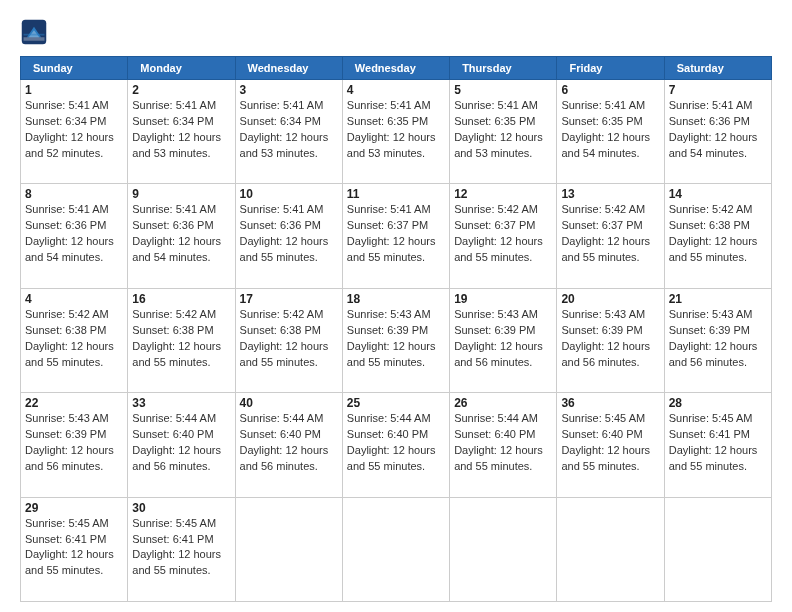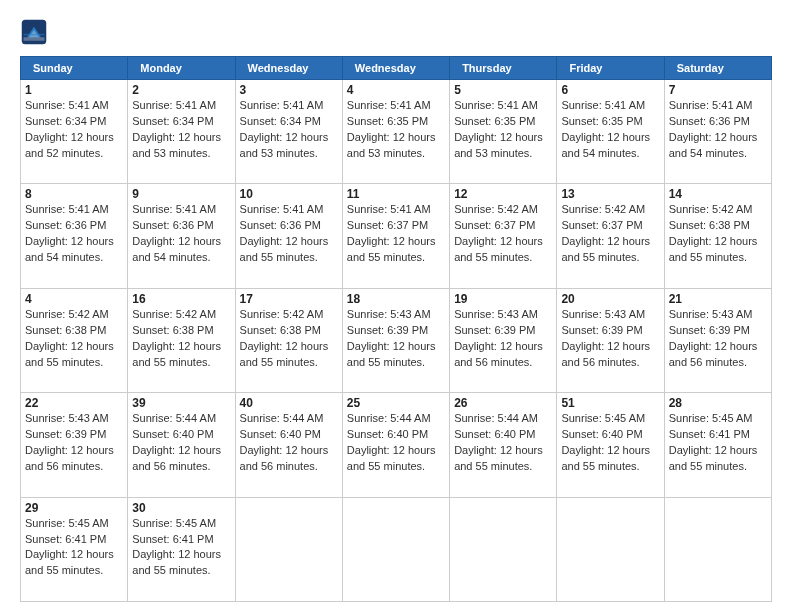--- a/index.html
+++ b/index.html
@@ -286,21 +286,21 @@
         </tr>
         <tr>
           <td>
             <span class="day-num">22</span>
             <div class="day-info" style="white-space: pre-line;">Sunrise: 5:43 AM
 Sunset: 6:39 PM
 Daylight: 12 hours
 and 56 minutes.</div>
           </td>
           <td>
-            <span class="day-num">39</span>
+            <span class="day-num">33</span>
             <div class="day-info" style="white-space: pre-line;">Sunrise: 5:44 AM
 Sunset: 6:40 PM
 Daylight: 12 hours
 and 56 minutes.</div>
           </td>
           <td>
             <span class="day-num">40</span>
             <div class="day-info" style="white-space: pre-line;">Sunrise: 5:44 AM
 Sunset: 6:40 PM
 Daylight: 12 hours
@@ -314,21 +314,21 @@
 and 55 minutes.</div>
           </td>
           <td>
             <span class="day-num">26</span>
             <div class="day-info" style="white-space: pre-line;">Sunrise: 5:44 AM
 Sunset: 6:40 PM
 Daylight: 12 hours
 and 55 minutes.</div>
           </td>
           <td>
-            <span class="day-num">51</span>
+            <span class="day-num">36</span>
             <div class="day-info" style="white-space: pre-line;">Sunrise: 5:45 AM
 Sunset: 6:40 PM
 Daylight: 12 hours
 and 55 minutes.</div>
           </td>
           <td>
             <span class="day-num">28</span>
             <div class="day-info" style="white-space: pre-line;">Sunrise: 5:45 AM
 Sunset: 6:41 PM
 Daylight: 12 hours

